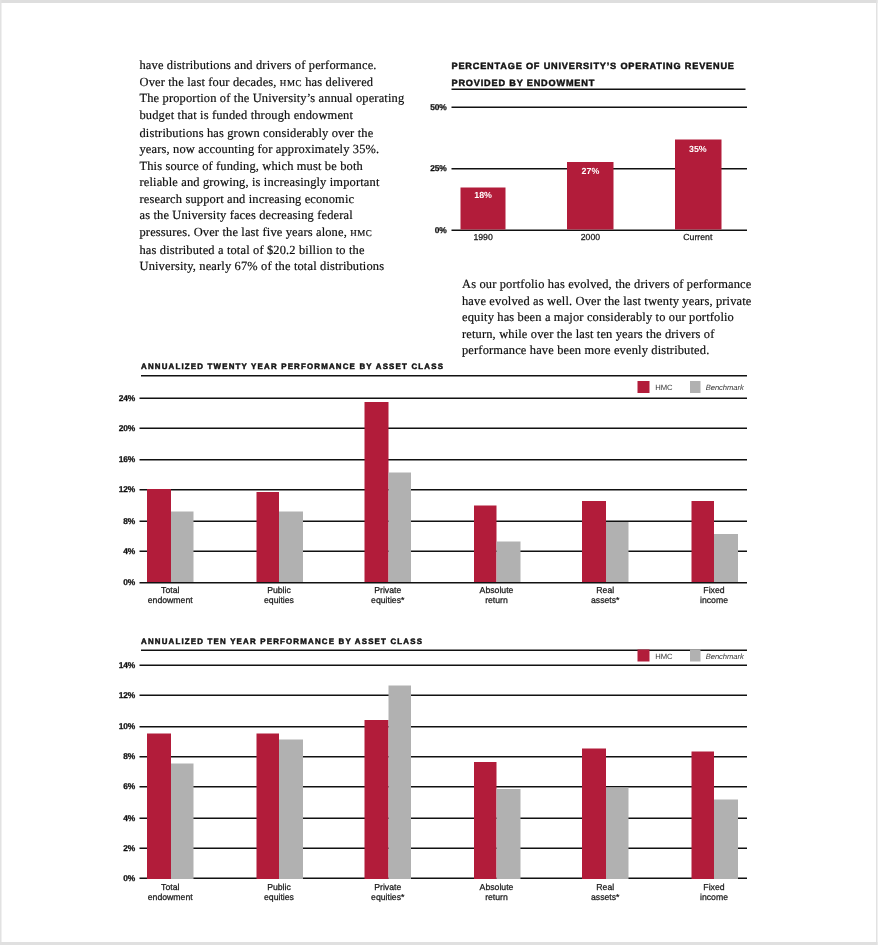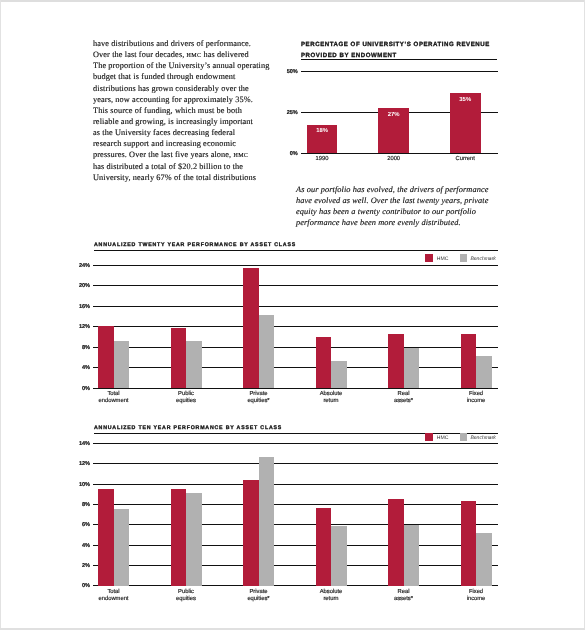--- a/index.html
+++ b/index.html
@@ -12,21 +12,21 @@
   .edge-top{position:absolute;left:0;top:0;width:585px;height:1.5px;background:#dedede;}
   .edge-left{position:absolute;left:0;top:0;width:1.2px;height:630px;background:#e2e2e2;}
   .edge-right{position:absolute;right:0;top:0;width:1.4px;height:630px;background:#e2e2e2;}
   .edge-bottom{position:absolute;left:0;bottom:0;width:585px;height:1.6px;background:#e0e0e0;}
 
   
   .bodytext{position:absolute;font-family:"Liberation Serif",serif;
             font-size:8.3px;line-height:11.15px;letter-spacing:0.1px;color:#0d0d0d;text-align:left;
             -webkit-text-stroke:0.12px #0d0d0d;}
   #left-col{left:93px;top:38px;width:190px;}
-  #right-col{left:296px;top:183.5px;width:220px;font-style:italic;}
+  #right-col{left:308px;top:183.5px;width:220px;}
   .tline{white-space:nowrap;height:11.15px;}
   .sc{font-variant:small-caps;font-variant-caps:small-caps;letter-spacing:.35px;}
 
   
   .sect-title{position:absolute;font-family:"Liberation Sans",sans-serif;
               font-weight:bold;font-size:5.4px;letter-spacing:1.05px;color:#111;
               text-transform:uppercase;white-space:nowrap;
               -webkit-text-stroke:0.3px #111;}
   .sect-title.big{font-size:6.1px;letter-spacing:0.55px;}
   .sect-title.sml{font-size:5.25px;letter-spacing:0.8px;}
@@ -62,30 +62,31 @@
 
   <div id="left-col" class="bodytext">
       <div class="tline">have distributions and drivers of performance.</div>
       <div class="tline">Over the last four decades, <span class="sc">hmc</span> has delivered</div>
       <div class="tline">The proportion of the University’s annual operating</div>
       <div class="tline">budget that is funded through endowment</div>
       <div class="tline">distributions has grown considerably over the</div>
       <div class="tline">years, now accounting for approximately 35%.</div>
       <div class="tline">This source of funding, which must be both</div>
       <div class="tline">reliable and growing, is increasingly important</div>
+      <div class="tline">research support and increasing economic</div>
       <div class="tline">as the University faces decreasing federal</div>
-      <div class="tline">research support and increasing economic</div>
       <div class="tline">pressures. Over the last five years alone, <span class="sc">hmc</span></div>
       <div class="tline">has distributed a total of $20.2 billion to the</div>
       <div class="tline">University, nearly 67% of the total distributions</div>
     </div>
   <div id="right-col" class="bodytext">
       <div class="tline">As our portfolio has evolved, the drivers of performance</div>
       <div class="tline">have evolved as well. Over the last twenty years, private</div>
-      <div class="tline">equity has been a twenty contributor to our portfolio</div>
+      <div class="tline">equity has been a major considerably to our portfolio</div>
+      <div class="tline">return, while over the last ten years the drivers of</div>
       <div class="tline">performance have been more evenly distributed.</div>
     </div>
 
   <div class="sect-title big" id="c1-title-1" style="left:301px;top:40.8px;">PERCENTAGE OF UNIVERSITY’S OPERATING REVENUE</div>
   <div class="sect-title big" id="c1-title-2" style="left:301px;top:51.6px;">PROVIDED BY ENDOWMENT</div>
   <div class="rule" id="c1-rule" style="left:301px;top:58.9px;width:196px;"></div>
   <div id="chart1">
       <div class="gridline" style="left: 301px; top: 152.9px; width: 196.6px; height: 1px;"></div>
       <div class="axlabel" style="left: 277.7px; top: 150.8px; width: 20px;">0%</div>
       <div class="gridline" style="left: 301px; top: 111.85px; width: 196.6px; height: 1px;"></div>

